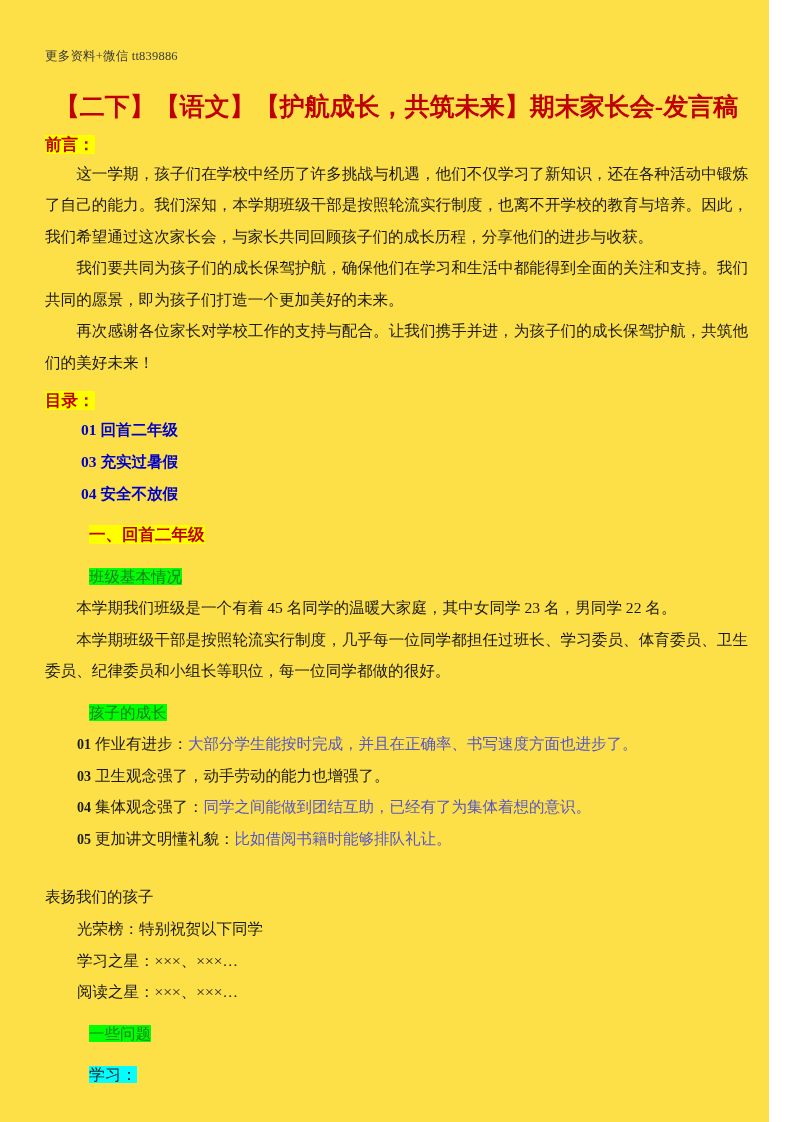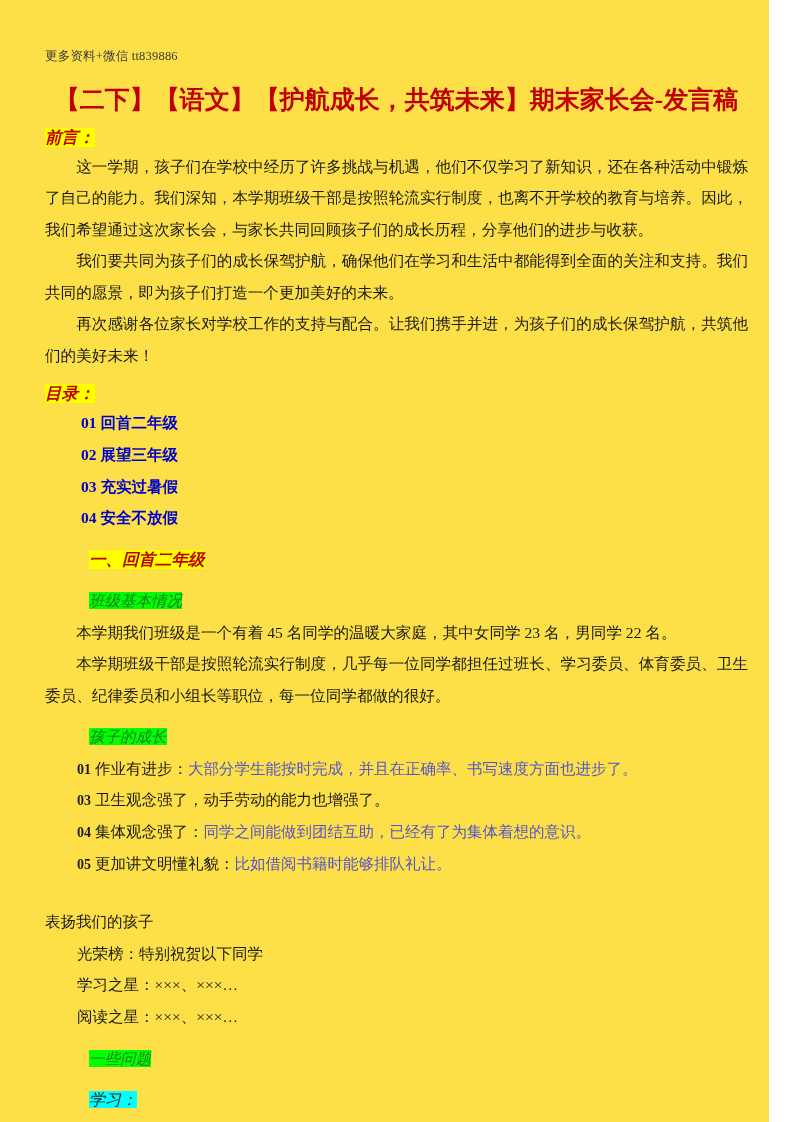--- a/index.html
+++ b/index.html
@@ -33,21 +33,21 @@
     font-size: 12.5px;
     color: #3a3a3a;
     letter-spacing: 0.2px;
     padding-top: 50px;
     line-height: 1.1;
     font-family: "Liberation Serif", "DejaVu Serif", serif;
   }
 
   
   .doc-title {
-    margin-top: 20px;
+    margin-top: 27px;
     text-align: center;
     font-size: 25px;
     font-weight: bold;
     color: #C00000;
     letter-spacing: 0px;
     line-height: 1.25;
     white-space: nowrap;
   }
 
   
@@ -55,21 +55,20 @@
     display: inline;
     background: #FFFF00;
     color: #C00000;
     font-weight: bold;
     font-size: 16.5px;
     line-height: 1.5;
   }
   .line-block {
     margin-top: 11px;
     line-height: 1.55;
-    font-style: italic;
   }
   .hl-green-green {
     display: inline;
     background: #00FF00;
     color: #1F7A1F;
     font-weight: normal;
     font-size: 15.5px;
   }
   .hl-cyan {
     display: inline;
@@ -158,21 +157,20 @@
     <div class="line-block"><span class="hl-yellow-red">前言：</span></div>
 
     <p class="body">这一学期，孩子们在学校中经历了许多挑战与机遇，他们不仅学习了新知识，还在各种活动中锻炼了自己的能力。我们深知，本学期班级干部是按照轮流实行制度，也离不开学校的教育与培养。因此，我们希望通过这次家长会，与家长共同回顾孩子们的成长历程，分享他们的进步与收获。</p>
     <p class="body">我们要共同为孩子们的成长保驾护航，确保他们在学习和生活中都能得到全面的关注和支持。我们共同的愿景，即为孩子们打造一个更加美好的未来。</p>
     <p class="body">再次感谢各位家长对学校工作的支持与配合。让我们携手并进，为孩子们的成长保驾护航，共筑他们的美好未来！</p>
 
     <div class="line-block"><span class="hl-yellow-red">目录：</span></div>
 
     <div class="toc-list">
       <div class="toc-item">01 回首二年级</div>
-      <div class="toc-item">02 展望三年级</div>
       <div class="toc-item">03 充实过暑假</div>
       <div class="toc-item">04 安全不放假</div>
     </div>
 
     <div class="line-block tight"><span class="hl-yellow-red">一、回首二年级</span></div>
 
     <div class="line-block tight"><span class="hl-green-green">班级基本情况</span></div>
 
     <p class="body">本学期我们班级是一个有着 45 名同学的温暖大家庭，其中女同学 23 名，男同学 22 名。</p>
     <p class="body">本学期班级干部是按照轮流实行制度，几乎每一位同学都担任过班长、学习委员、体育委员、卫生委员、纪律委员和小组长等职位，每一位同学都做的很好。</p>

